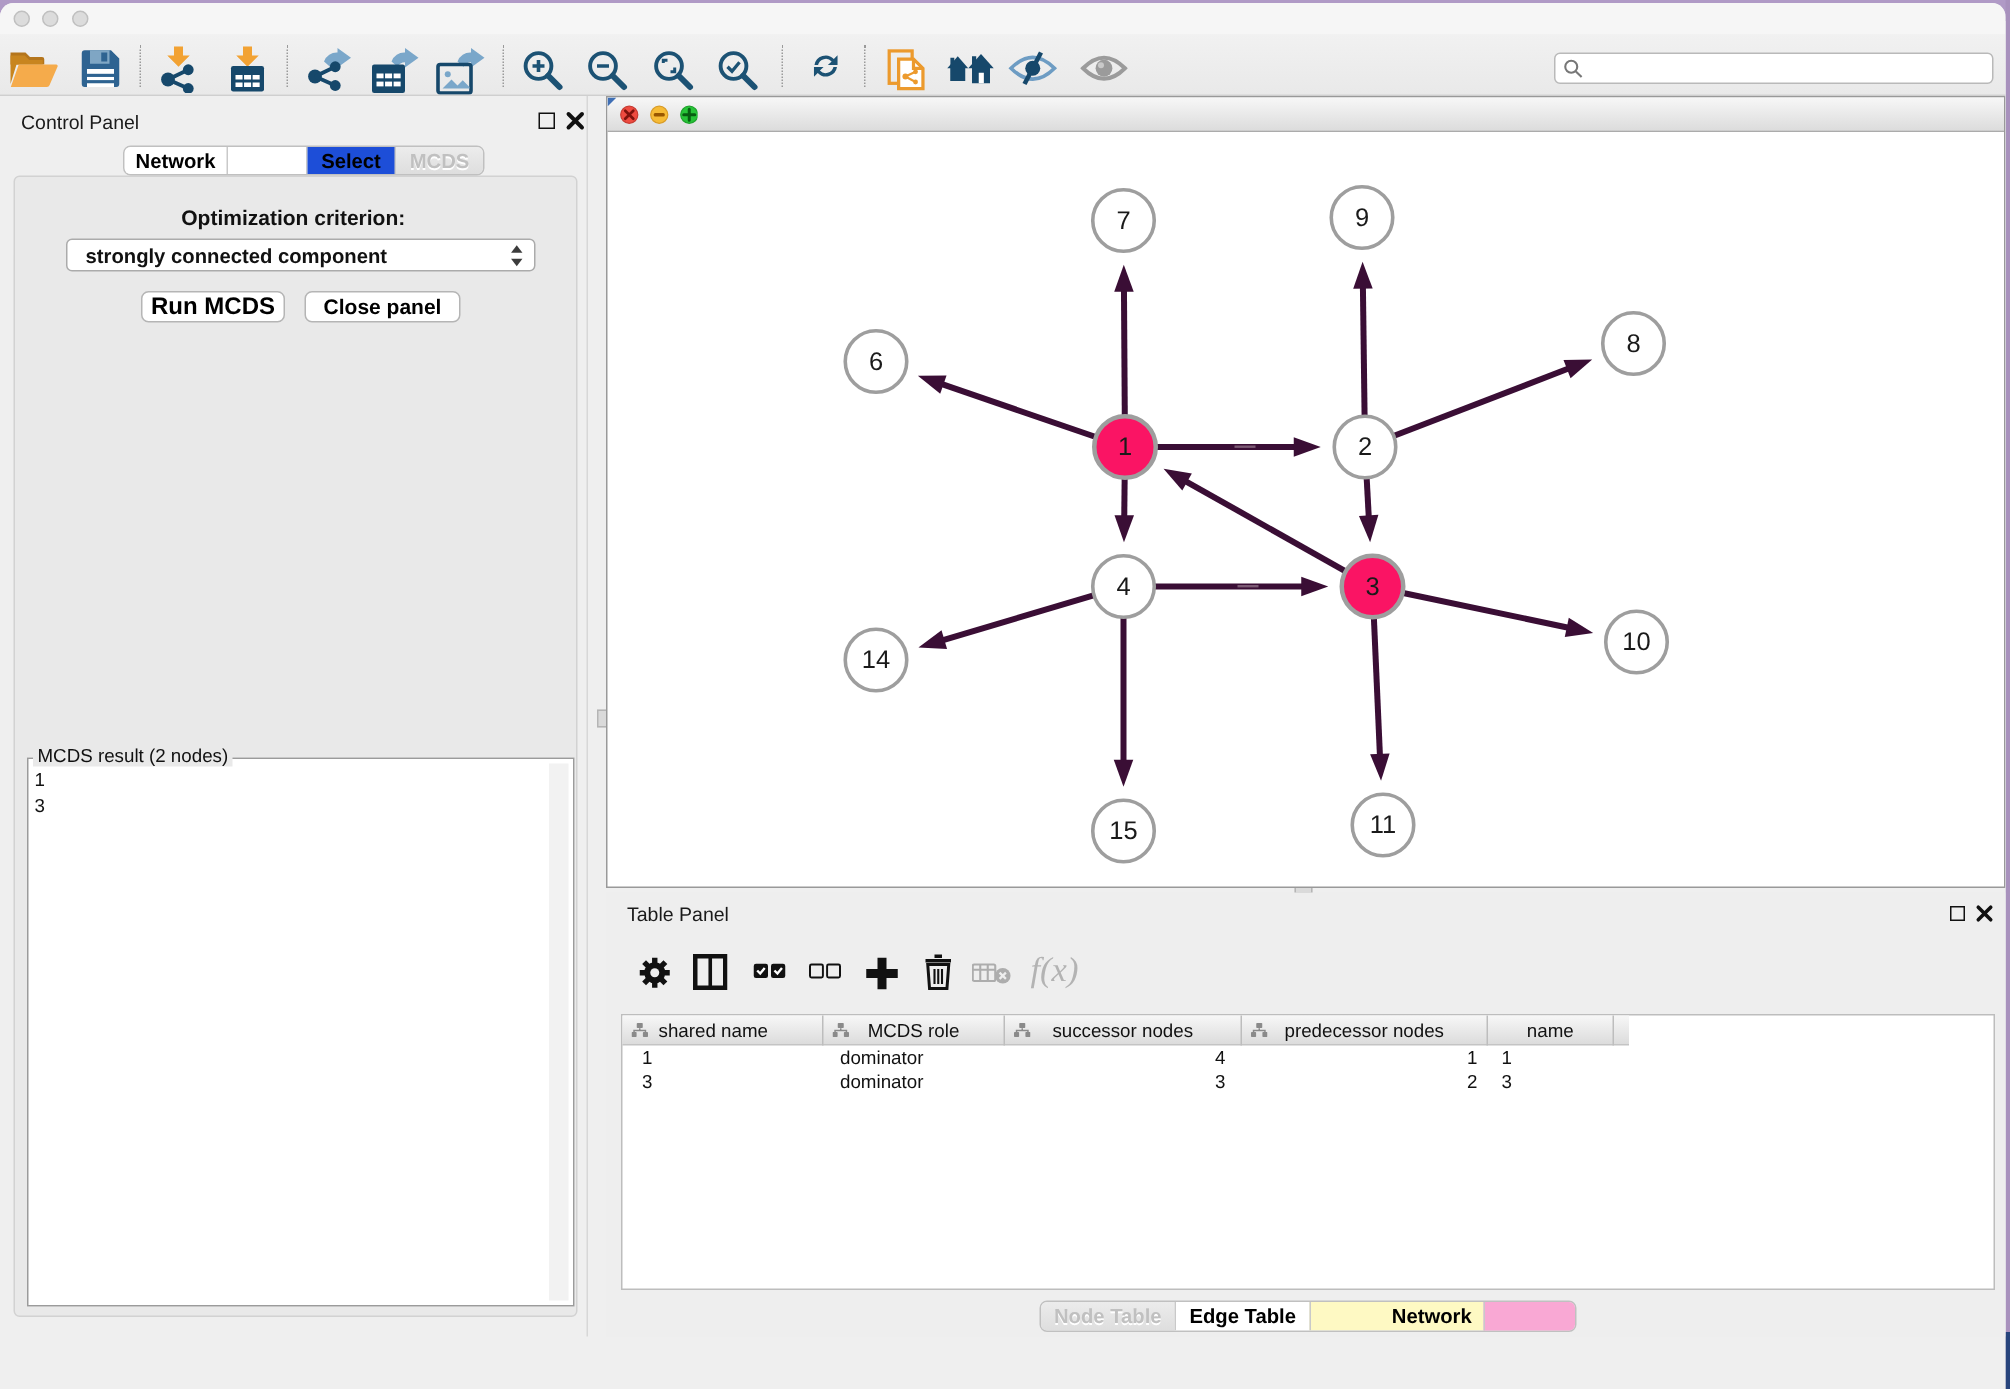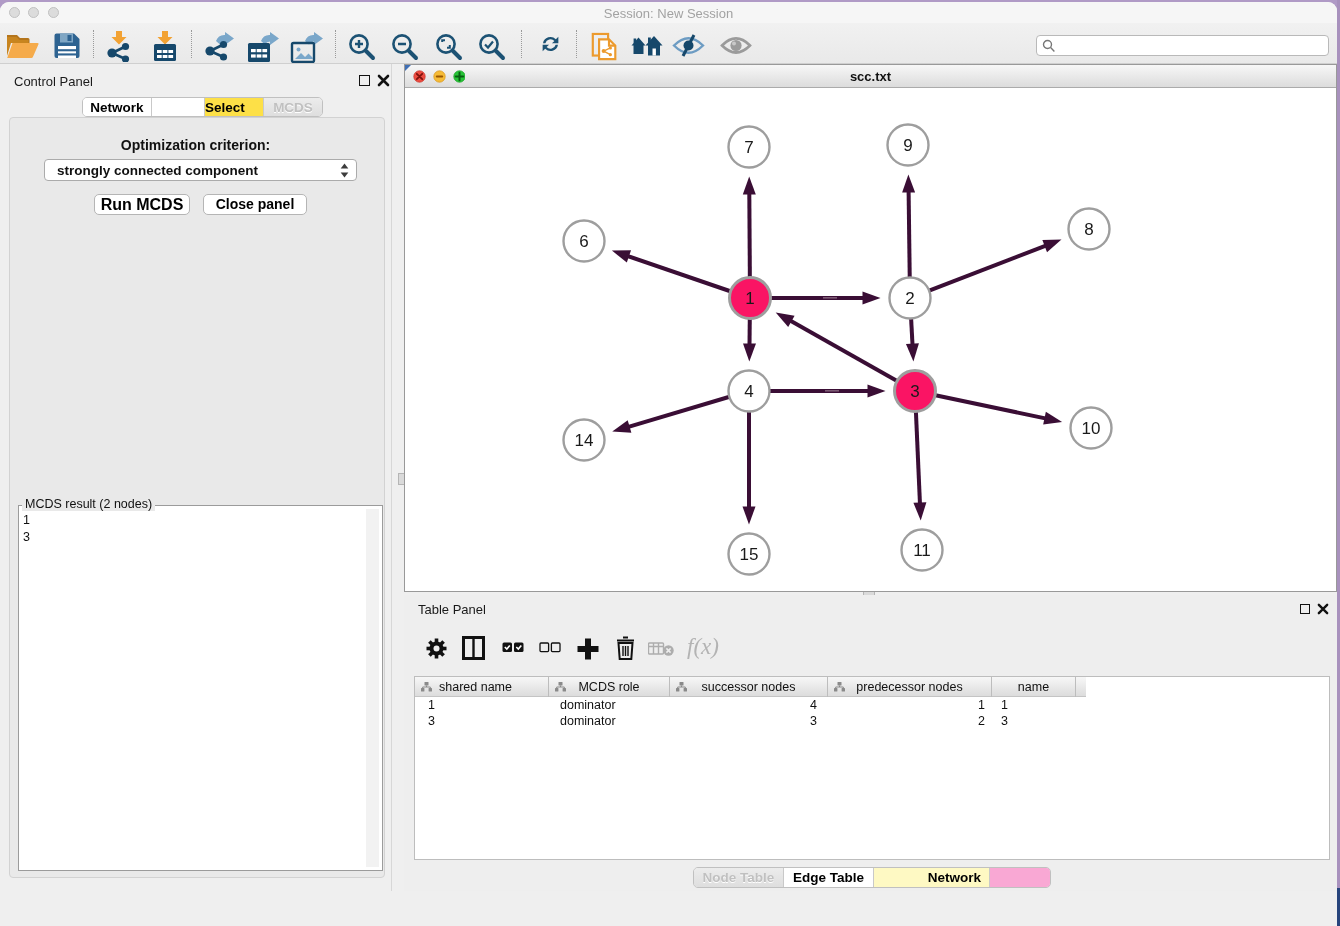--- a/index.html
+++ b/index.html
@@ -14,21 +14,20 @@
 <div class="abs" style="left:1337px;top:0;width:3px;height:926px;background:#a891bd;"></div>
 <div class="abs" style="left:1337px;top:888px;width:3px;height:38px;background:#27447c;"></div>
 <div class="abs" style="left:0;top:921px;width:4px;height:5px;background:#2d5d94;"></div>
 
 <div class="abs" style="left:0;top:2px;width:1337px;height:924px;background:#efefef;border-radius:9px 9px 0 0;overflow:hidden;">
 
   <div class="abs" style="left:0;top:0;width:1337px;height:21px;background:#f6f6f6;">
     <div class="abs" style="left:8.7px;top:5.2px;width:11px;height:11px;border-radius:50%;background:#dcdcdc;border:1px solid #c0c0c0;"></div>
     <div class="abs" style="left:28px;top:5.2px;width:11px;height:11px;border-radius:50%;background:#dcdcdc;border:1px solid #c0c0c0;"></div>
     <div class="abs" style="left:47.5px;top:5.2px;width:11px;height:11px;border-radius:50%;background:#dcdcdc;border:1px solid #c0c0c0;"></div>
-    <div class="abs" style="left:0;top:4px;width:1337px;text-align:center;font-size:13px;color:#a2a2a2;">Session: New Session</div>
   </div>
 
   <div id="toolbar" class="abs" style="left:0;top:21px;width:1337px;height:41px;background:linear-gradient(#f1f1f1,#e9e9e9);border-bottom:1px solid #cfcfcf;">
 
     <div class="abs sep" style="left:93px;"></div>
     <div class="abs sep" style="left:191px;"></div>
     <div class="abs sep" style="left:335px;"></div>
     <div class="abs sep" style="left:521px;"></div>
     <div class="abs sep" style="left:576px;"></div>
 
@@ -169,21 +168,21 @@
     <div class="abs" style="left:359px;top:11px;width:11px;height:11px;border:1.5px solid #111;"></div>
     <svg class="abs" style="left:377px;top:10px;" width="13" height="13" viewBox="0 0 13 13">
         <path d="M2 2 L11 11 M11 2 L2 11" stroke="#111" stroke-width="2.6" stroke-linecap="round"></path>
       </svg>
 
     <div class="abs" style="left:9px;top:53px;width:376px;height:761px;background:#e9e9e9;border:1px solid #d2d2d2;border-radius:4px;"></div>
 
     <div class="abs" style="left:82px;top:33px;height:20px;display:flex;font-size:13.5px;font-weight:bold;border:1px solid #c0c0c0;border-radius:5px;overflow:hidden;">
       <div style="background:#fff;width:69px;text-align:center;padding-top:2px;border-right:1px solid #c9c9c9;">Network</div>
       <div style="background:#fff;width:53px;text-align:center;padding-top:20px;border-right:1px solid #c9c9c9;">Style</div>
-      <div style="background:#fde047;width:59px;text-align:left;padding-top:2px;border-right:1px solid #c9c9c9;">Select</div>
+      <div style="background:#1d4ed8;width:59px;text-align:center;padding-top:2px;border-right:1px solid #c9c9c9;">Select</div>
       <div style="background:linear-gradient(#ececec,#dedede);width:58px;text-align:center;padding-top:2px;color:#c0c0c0;text-shadow:0 1px 0 #fff;">MCDS</div>
     </div>
 
     <div class="abs" style="left:0px;top:73px;width:391px;text-align:center;font-size:14px;font-weight:bold;color:#111;">Optimization criterion:</div>
 
     <div class="abs" style="left:44px;top:95px;width:313px;height:22px;background:#fff;border:1px solid #ababab;border-radius:4px;">
       <div style="position:absolute;left:12px;top:2.5px;font-size:13.5px;font-weight:bold;color:#111;">strongly connected component</div>
       <svg style="position:absolute;right:6px;top:3px;" width="11" height="15" viewBox="0 0 11 15">
           <path d="M5.5 0.5 L9.3 5.5 L1.7 5.5 z" fill="#3c3c3c"></path>
           <path d="M5.5 14.5 L9.3 9.5 L1.7 9.5 z" fill="#3c3c3c"></path>
@@ -206,21 +205,20 @@
   <div class="abs" style="left:404px;top:62px;width:933px;height:528px;border:1px solid #999;background:#fff;">
     <div class="abs" style="left:0;top:0;width:931px;height:23px;background:linear-gradient(#f7f7f7,#dcdcdc);border-bottom:1px solid #ababab;">
       <svg class="abs" style="left:8px;top:5px;" width="52" height="13" viewBox="0 0 52 13">
         <circle cx="6.5" cy="6.5" r="5.7" fill="#ee4b40" stroke="#c83c33" stroke-width="0.8"></circle>
         <path d="M3.8 3.8 L9.2 9.2 M9.2 3.8 L3.8 9.2" stroke="#7e120c" stroke-width="1.8" stroke-linecap="round"></path>
         <circle cx="26.5" cy="6.5" r="5.7" fill="#f6bb36" stroke="#d99c27" stroke-width="0.8"></circle>
         <rect x="22.8" y="5.4" width="7.4" height="2.2" rx="1" fill="#995700"></rect>
         <circle cx="46.5" cy="6.5" r="5.7" fill="#27c437" stroke="#1ea32c" stroke-width="0.8"></circle>
         <path d="M46.5 2.8 V10.2 M42.8 6.5 H50.2" stroke="#075e11" stroke-width="2" stroke-linecap="round"></path>
       </svg>
-      <div class="abs" style="left:0;top:4px;width:931px;text-align:center;font-size:13px;font-weight:bold;color:#111;">scc.txt</div>
     </div>
     <svg class="abs" style="left:0;top:0;" width="6" height="6" viewBox="0 0 6 6">
         <path d="M0 0 L6 0 L0 6 z" fill="#3f6fb5"></path>
       </svg>
 
     <svg id="graph" class="abs" style="left:0;top:24px;" width="931" height="502" viewBox="0 0 931 502">
         <line x1="344.877486130269" y1="190.50040567061743" x2="344.3013178958249" y2="103.49900226956252" stroke="#3a0e35" stroke-width="4"></line>
         <path d="M344.19535995443596,87.49935311982625 L350.8144201055789,105.45591299959028 L337.8147051714182,105.54200382696882 z" fill="#3a0e35"></path>
         <line x1="327.5027736563991" y1="202.99191625551055" x2="222.03371884507249" y2="166.77663839860924" stroke="#3a0e35" stroke-width="4"></line>
         <path d="M206.90098254790414,161.58045786283455 L226.036259224877,161.27848684485642 L221.81436253956005,173.5738350863057 z" fill="#3a0e35"></path>

